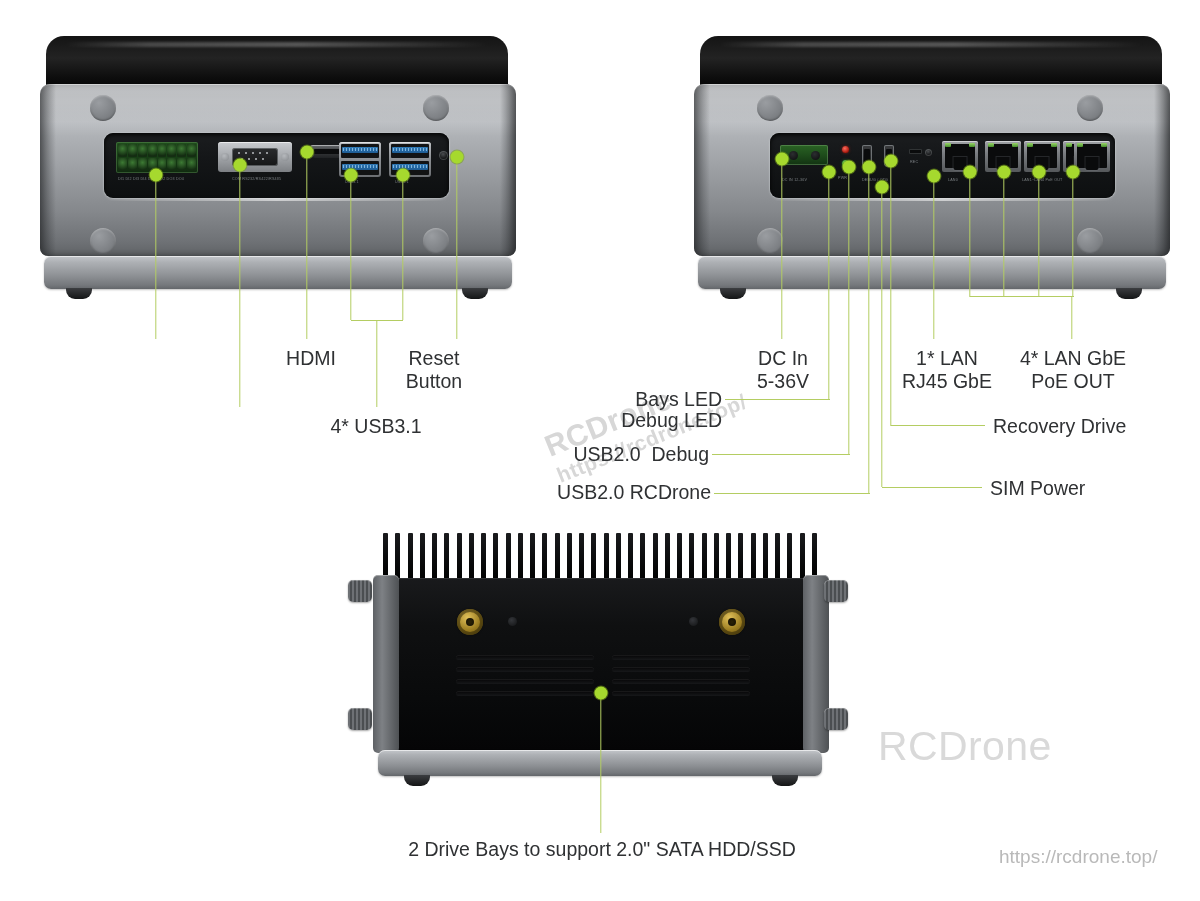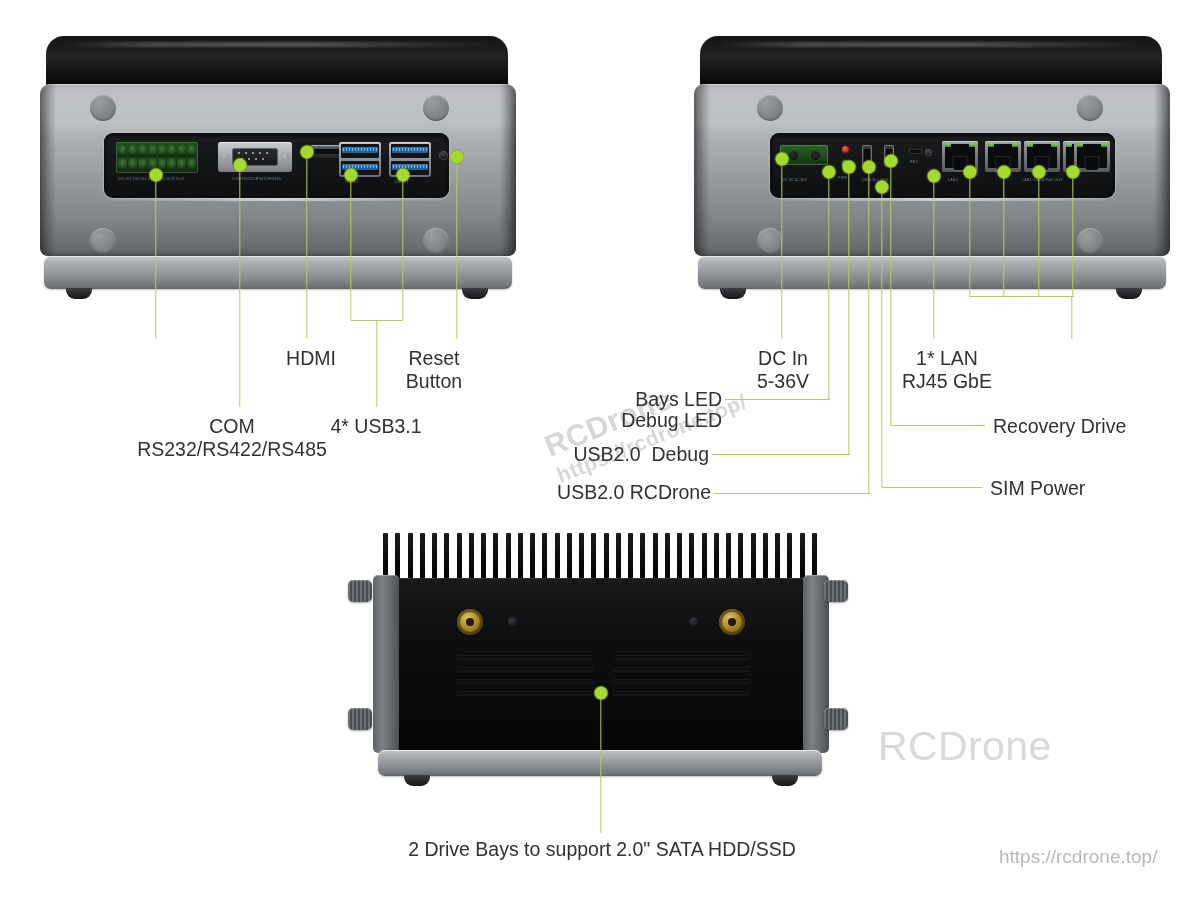--- a/index.html
+++ b/index.html
@@ -397,22 +397,20 @@
 
   <div class="vline" style="left:156px;top:175px;height:164px;"></div>
   <div class="vline" style="left:240px;top:165px;height:242px;"></div>
   <div class="vline" style="left:307px;top:152px;height:187px;"></div>
   <div class="vline" style="left:351px;top:175px;height:145px;"></div>
   <div class="vline" style="left:403px;top:175px;height:145px;"></div>
   <div class="hline" style="left:351px;top:320px;width:52px;"></div>
   <div class="vline" style="left:377px;top:320px;height:87px;"></div>
   <div class="vline" style="left:457px;top:157px;height:182px;"></div>
 
-  <div class="label c" style="left:232px;top:415px;">COM
-RS232/RS422/RS485</div>
   <div class="label c" style="left:311px;top:347px;">HDMI</div>
   <div class="label c" style="left:376px;top:415px;">4* USB3.1</div>
   <div class="label c" style="left:434px;top:347px;">Reset
 Button</div>
 
   <div class="device">
 
     <div class="dev-topcap" style="left:700px;top:36px;width:462px;height:58px;">
       <div class="cap-bevel"></div>
     </div>
@@ -529,20 +527,22 @@
   <div class="label c" style="left:783px;top:347px;">DC In
 5-36V</div>
   <div class="label r" style="left:722px;top:388px;">Bays LED</div>
   <div class="label r" style="left:722px;top:409px;">Debug LED</div>
   <div class="label r" style="left:709px;top:443px;">USB2.0  Debug</div>
   <div class="label r" style="left:711px;top:481px;">USB2.0 RCDrone</div>
   <div class="label l" style="left:990px;top:477px;">SIM Power</div>
   <div class="label l" style="left:993px;top:415px;">Recovery Drive</div>
   <div class="label c" style="left:947px;top:347px;">1* LAN
 RJ45 GbE</div>
+  <div class="label c" style="left:1073px;top:347px;">4* LAN GbE
+PoE OUT</div>
 
   <div class="device">
 
     <div class="fins" style="left:383px;top:533px;width:434px;height:52px;">
       <span style="height:44px"></span>
         <span style="height:50px"></span>
         <span style="height:50px"></span>
         <span style="height:50px"></span>
       <span style="height:50px"></span>
         <span style="height:50px"></span>

